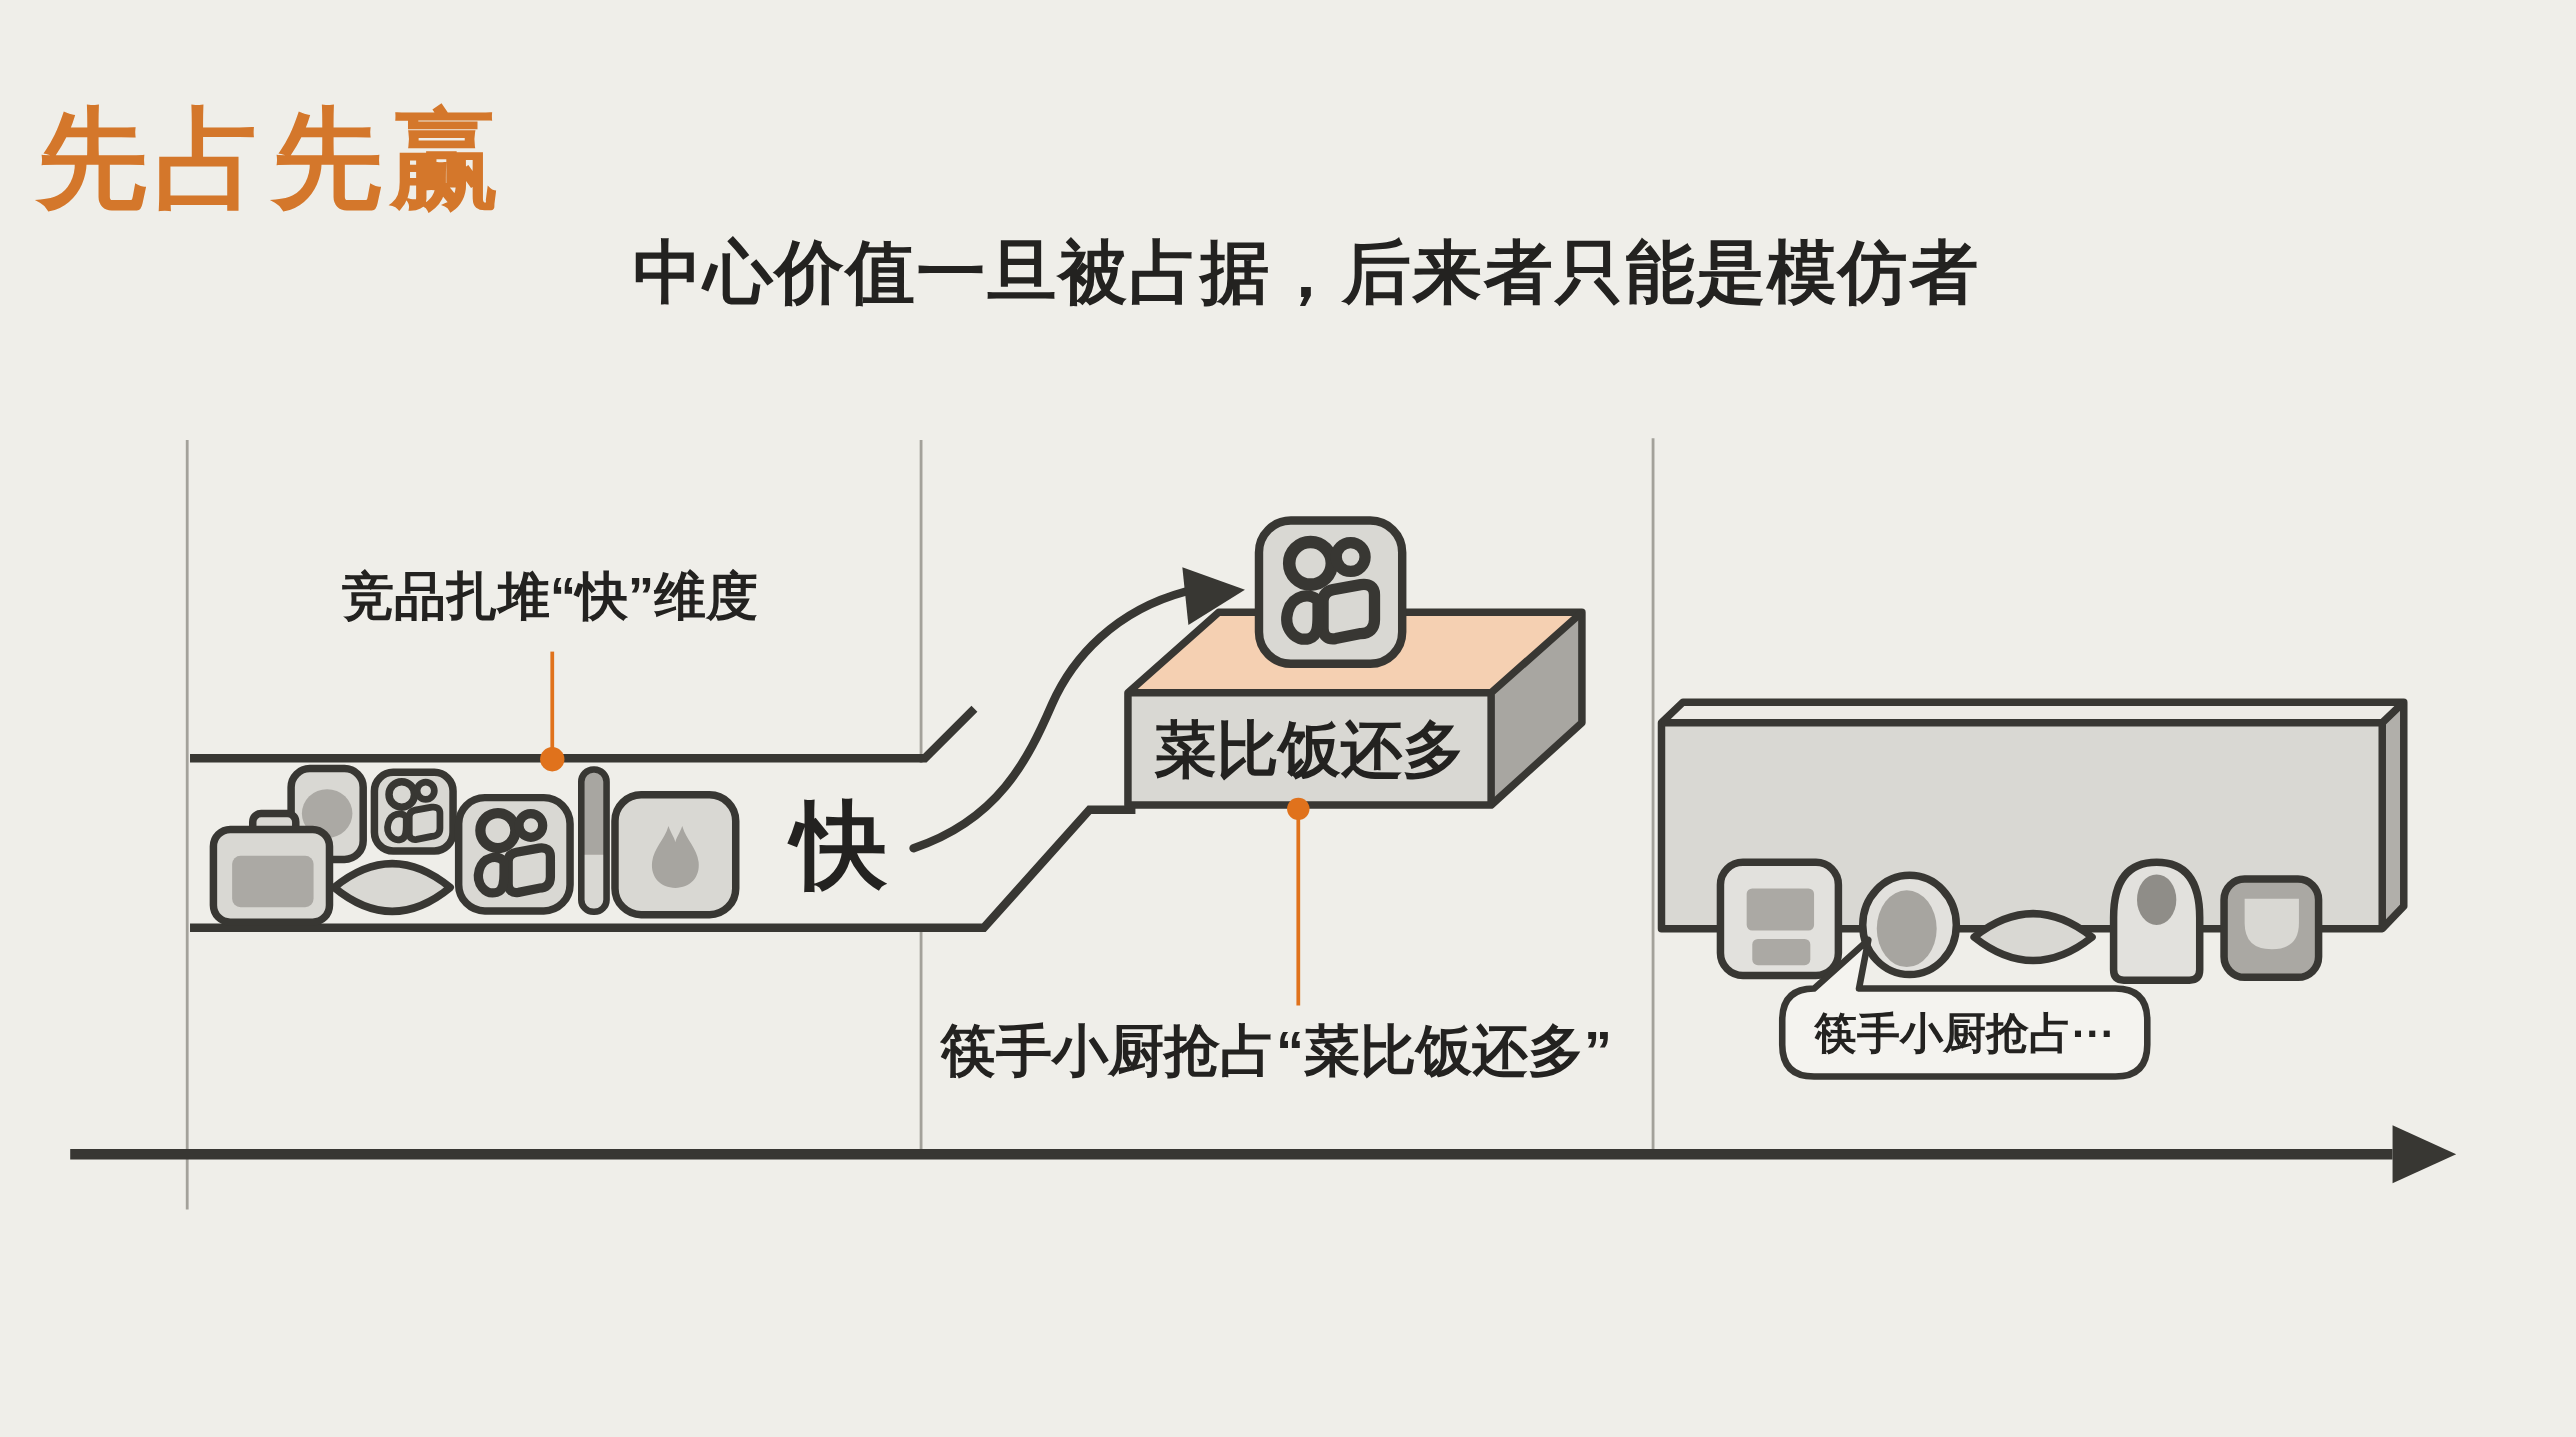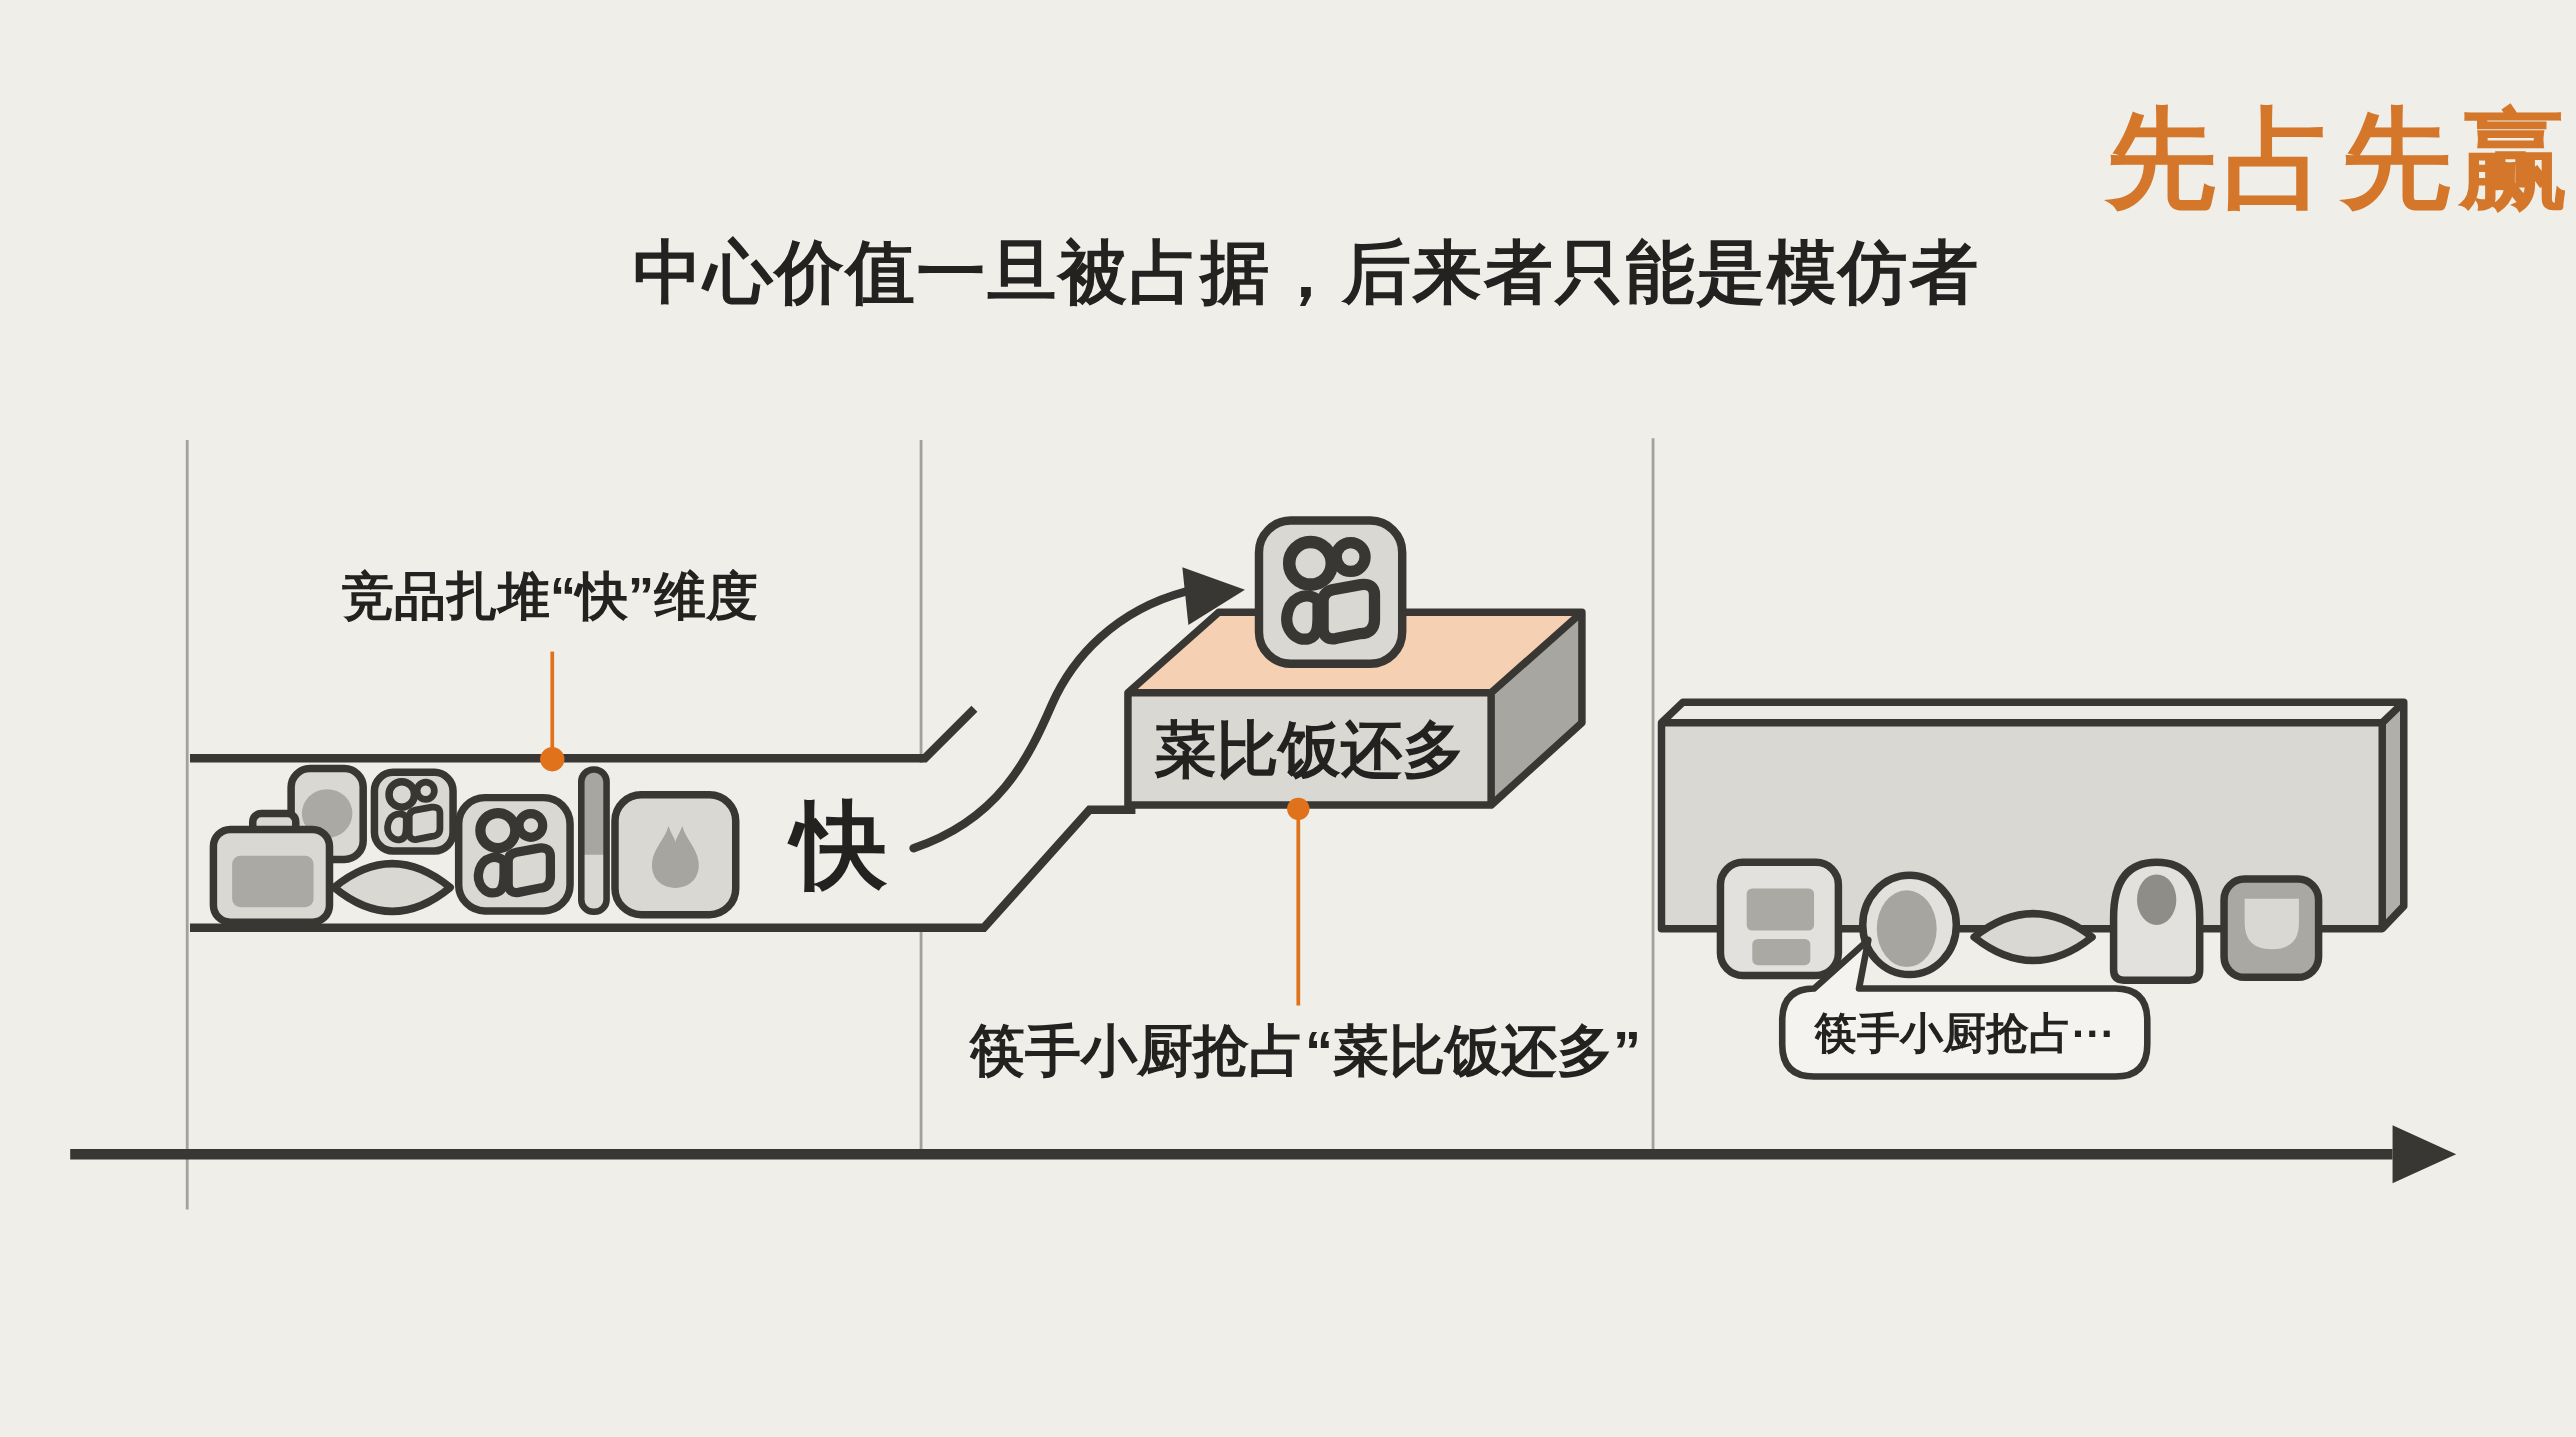--- a/index.html
+++ b/index.html
@@ -12,28 +12,28 @@
   }
   html,body{margin:0;padding:0;}
   .canvas{
     position:relative; width:2576px; height:1438px; overflow:hidden;
     background:var(--background);
     font-family:"Liberation Sans","DejaVu Sans",sans-serif;
     color:var(--text-dark);
   }
   .canvas svg{position:absolute; left:0; top:0;}
   .txt{position:absolute; line-height:1.12; font-weight:900; white-space:nowrap;}
-  .title{left:0; right:0; top:97px; padding-left:37px; text-align:right;
+  .title{left:0; right:0; top:97px; padding-left:37px; text-align:left;
          font-size:110px; color:var(--accent-orange); letter-spacing:7.5px;}
   .subtitle{left:0; right:0; top:234px; padding-left:37px; text-align:center;
             font-size:69px; letter-spacing:1.9px;}
   .left-label{left:82px; width:936px; top:567px; font-size:52px; text-align:center;}
   .fast-keyword{left:792px; top:792px; font-size:95px;}
   .box-label{left:1128px; width:363px; top:715px; font-size:62px; text-align:center;}
-  .middle-label{left:921px; width:768px; top:1020px; font-size:56px; text-align:center;}
+  .middle-label{left:892px; width:768px; top:1020px; font-size:56px; text-align:center;}
   .wall-label{left:1661px; width:721px; top:798px; font-size:58px; text-align:center;}
   .bubble-text{left:1782px; width:365px; top:1009px; font-size:43px; text-align:center;}
   
   .ln{stroke:var(--stroke-dark); fill:none;}
   .thin{stroke:var(--divider-gray); stroke-width:3; fill:none;}
   .orange-ln{stroke:var(--marker-orange); fill:none;}
   .fill-dark{fill:var(--stroke-dark); stroke:none;}
   .fill-bg{fill:var(--background); stroke:none;}
   .icon-surface{fill:var(--surface-gray); stroke:var(--stroke-dark);}
   .icon-lightf{fill:var(--icon-light); stroke:var(--stroke-dark);}

